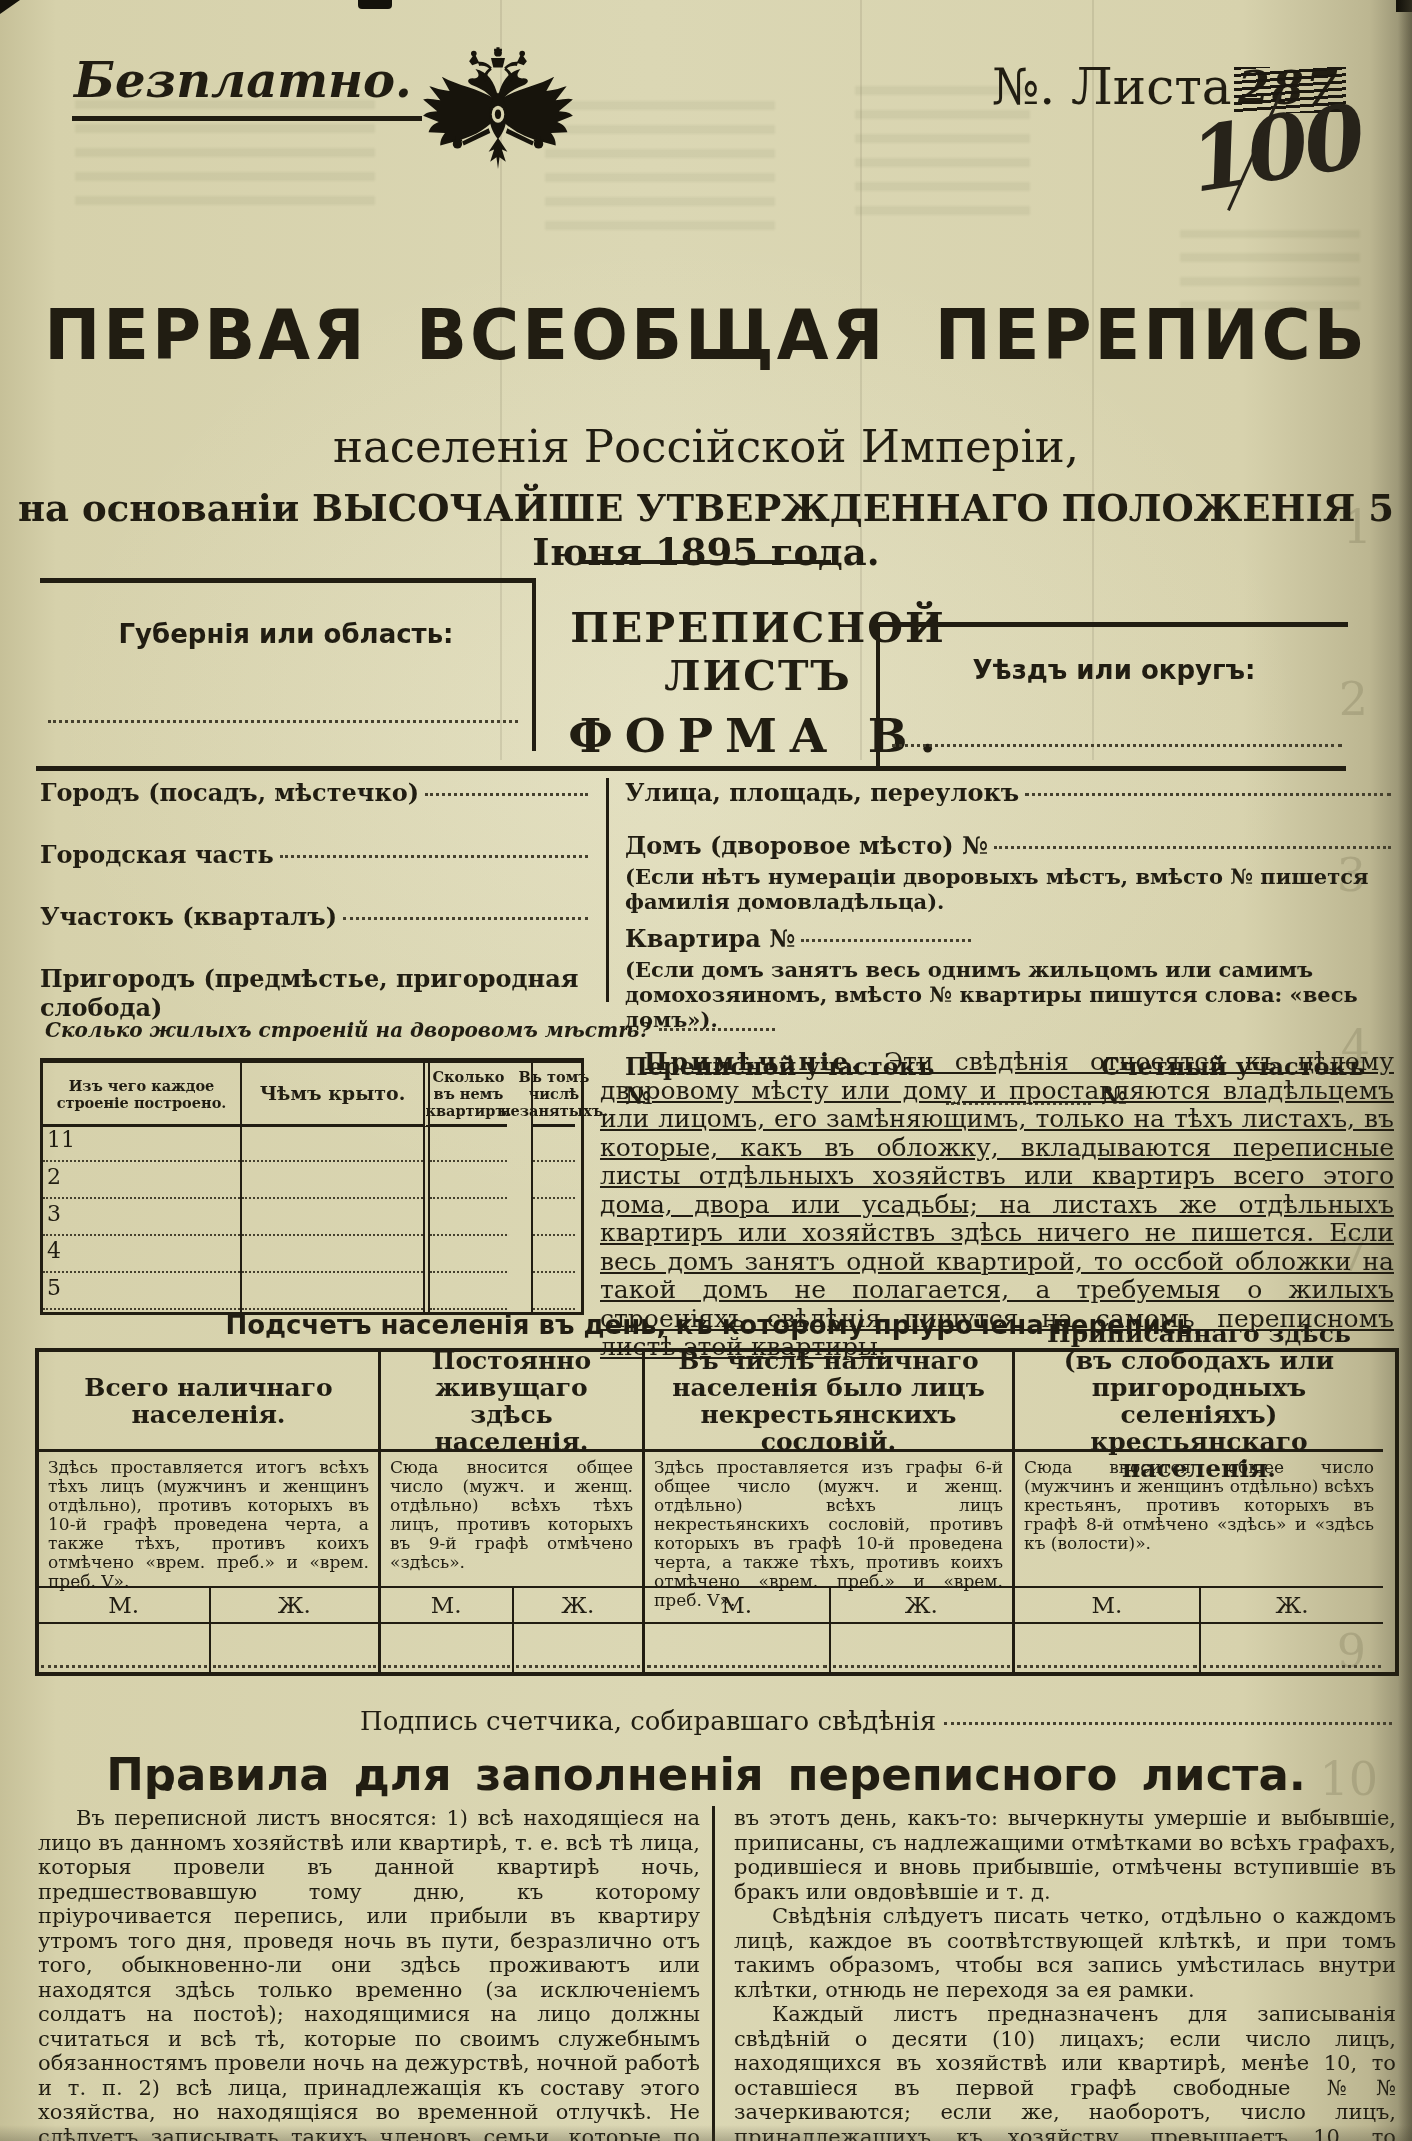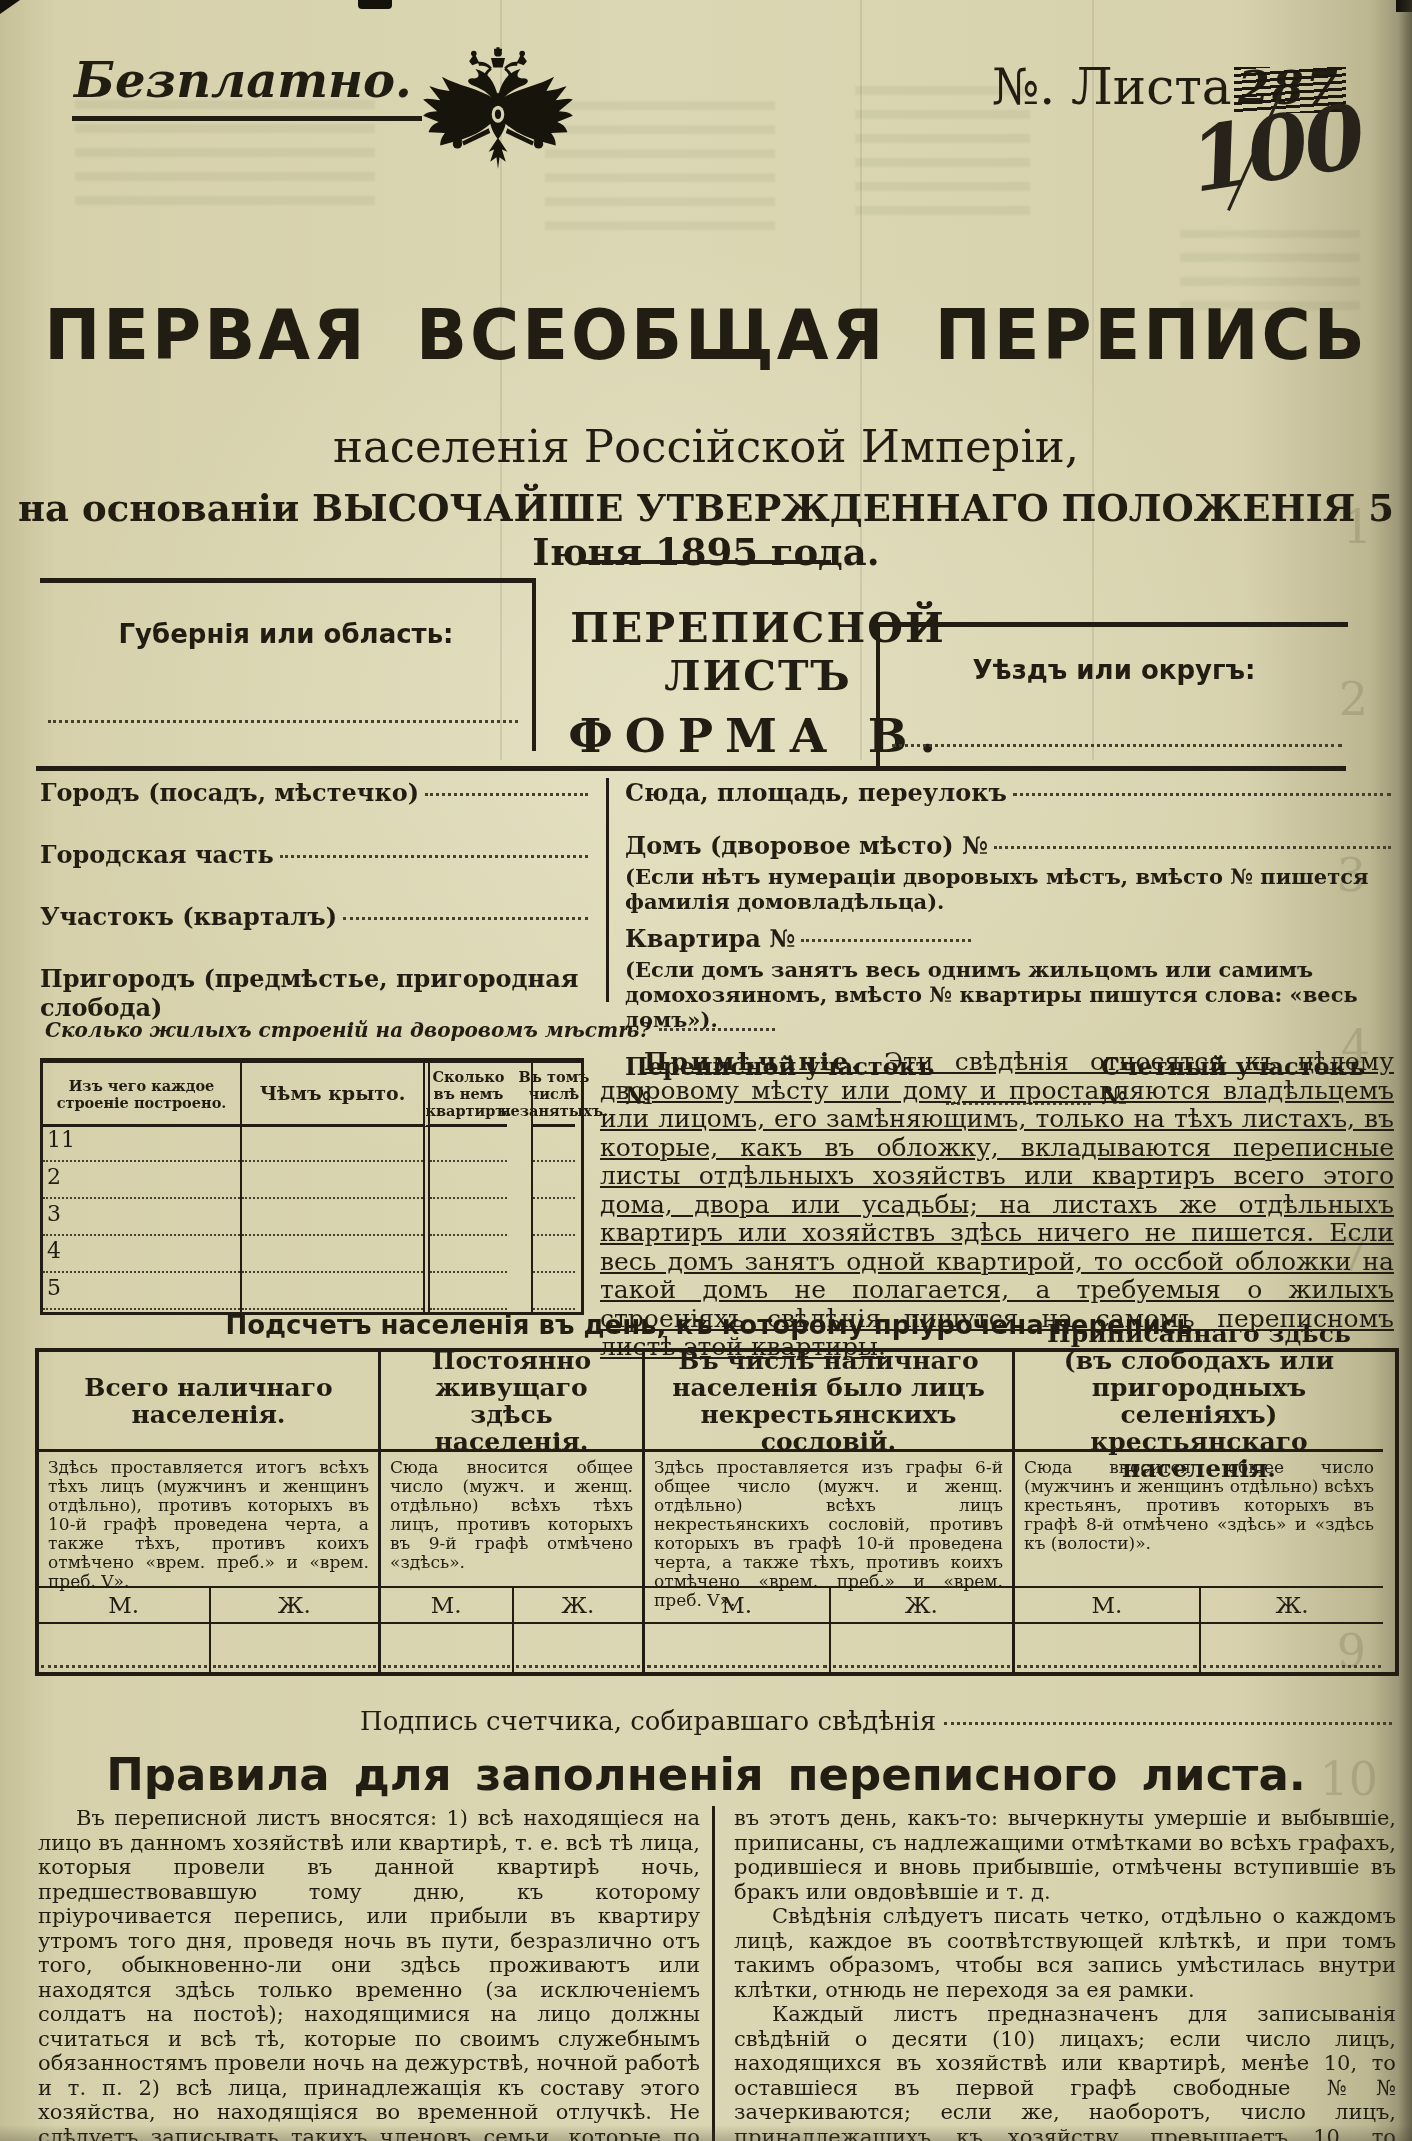--- a/index.html
+++ b/index.html
@@ -210,21 +210,21 @@
       <span>Участокъ (кварталъ)</span>
         <span class="dots"></span>
     </div>
     <div class="fl">
       <span>Пригородъ (предмѣстье, пригородная слобода)</span>
         <span class="dots"></span>
     </div>
   </div>
   <div class="addr-right">
     <div class="fl" style="margin-bottom:24px;">
-      <span>Сюда, площадь, переулокъ</span>
+      <span>Улица, площадь, переулокъ</span>
         <span class="dots"></span>
     </div>
     <div class="fl">
       <span>Домъ (дворовое мѣсто) №</span>
         <span class="dots"></span>
     </div>
     <div class="note-sm">(Если нѣтъ нумераціи дворовыхъ мѣстъ, вмѣсто № пишется фамилія домовладѣльца).</div>
     <div class="fl">
       <span>Квартира №</span>
         <span class="dots short"></span>

